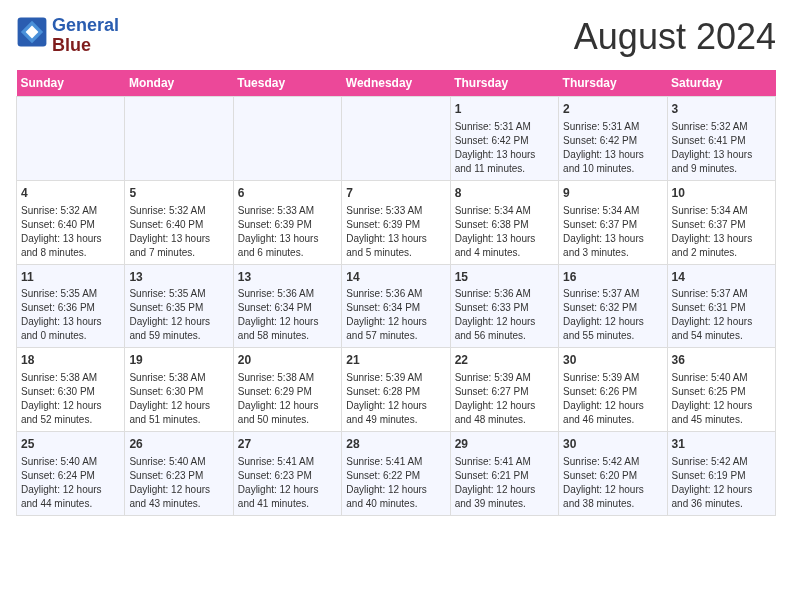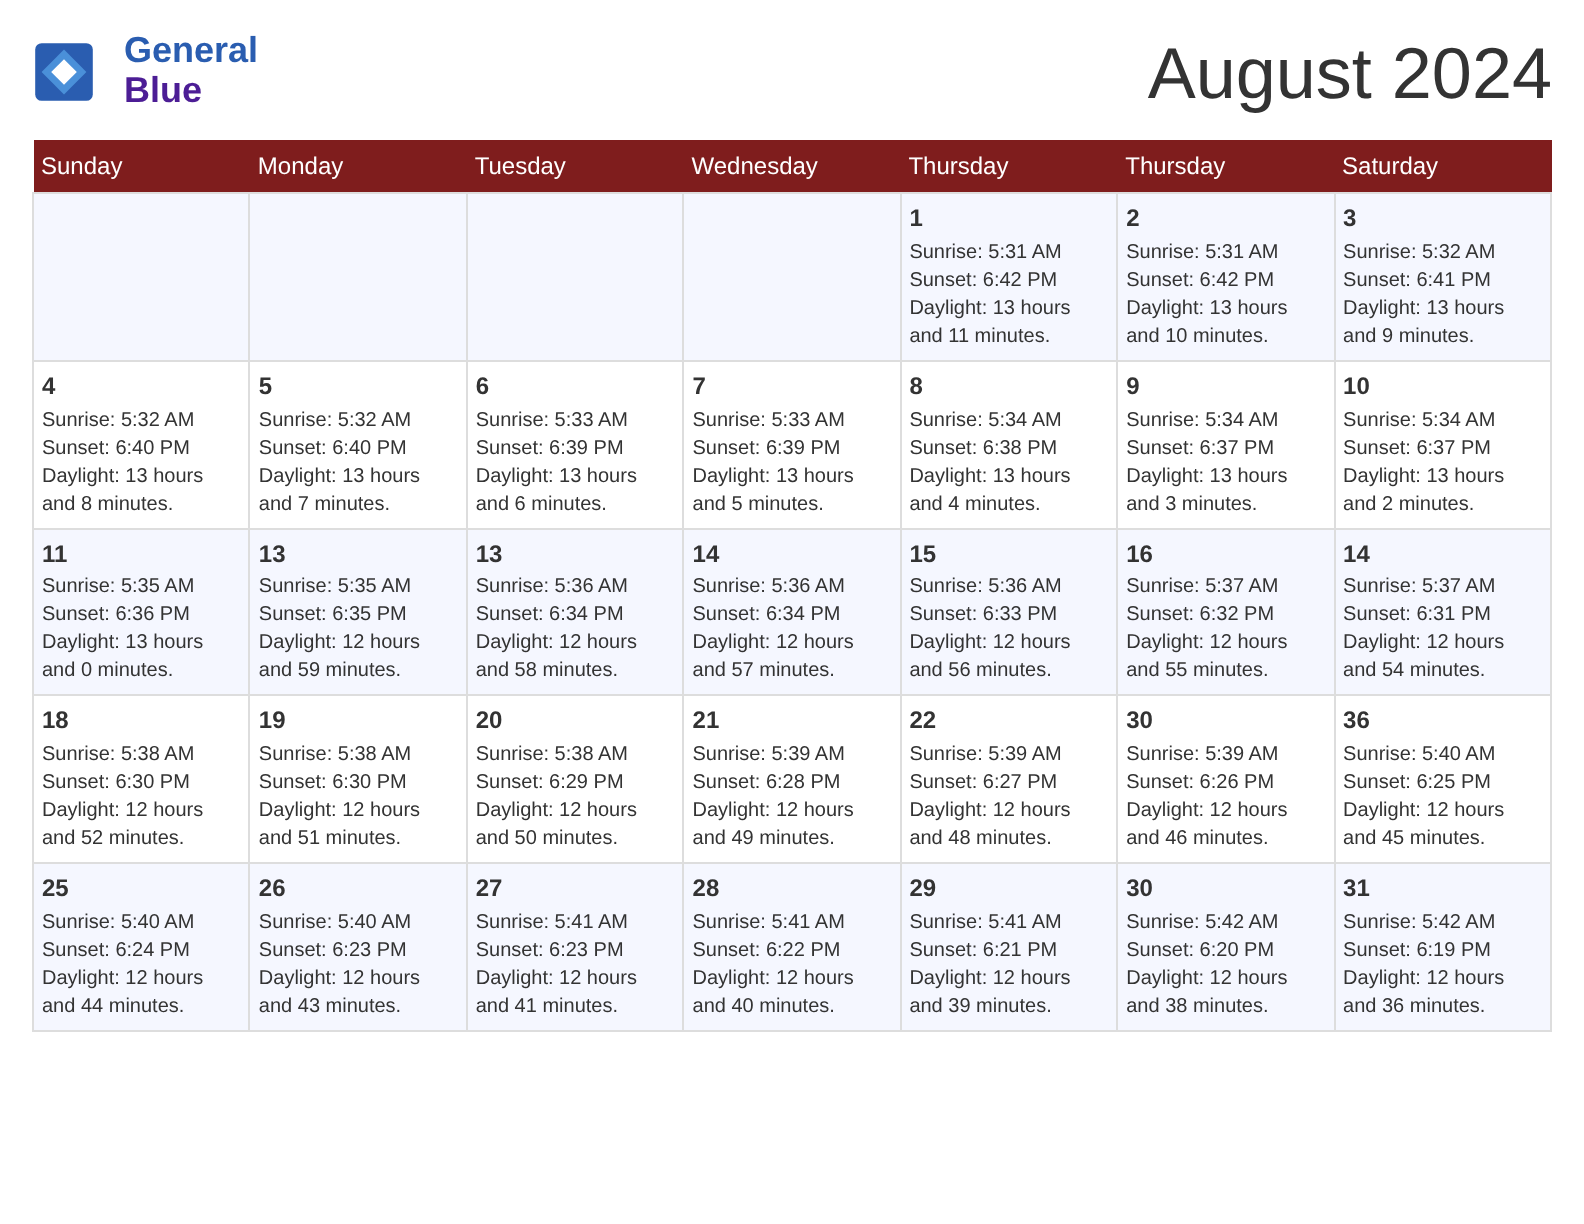--- a/index.html
+++ b/index.html
@@ -11,22 +11,21 @@
       padding: 16px;
     }
     .header {
       display: flex;
       justify-content: space-between;
       align-items: flex-start;
       margin-bottom: 12px;
     }
     .logo {
       display: flex;
-      align-items: center;
-      gap: 10px;
+      align-items: flex-start;
     }
     .logo-icon {
       width: 32px;
       height: 32px;
       margin-right: 4px;
     }
     .title-block {
       text-align: right;
     }
     .main-title {
@@ -37,26 +36,26 @@
     .subtitle {
       font-size: 16px;
       color: #555;
     }
     table {
       width: 100%;
       border-collapse: collapse;
       font-size: 11px;
     }
     thead tr th {
-      background-color: #7f1d1d;
+      background-color: #ec4899;
       color: #fff;
       padding: 6px 4px;
       text-align: left;
       font-size: 12px;
-      font-weight: normal;
+      font-weight: bold;
     }
     tbody tr td {
       vertical-align: top;
       padding: 4px;
       border: 1px solid #ddd;
       width: 14.28%;
       min-height: 80px;
       color: #333;
       line-height: 1.4;
     }
@@ -82,21 +81,21 @@
 
 <div class="header">
   <div class="logo">
     <svg class="logo-icon" viewBox="0 0 40 40">
       <rect x="2" y="2" width="36" height="36" rx="4" fill="#2a5db0"></rect>
       <polygon points="20,6 34,20 20,34 6,20" fill="#4a90d9"></polygon>
       <polygon points="20,12 28,20 20,28 12,20" fill="#fff"></polygon>
     </svg>
     <div>
       <div style="font-size:18px;font-weight:bold;color:#2a5db0;line-height:1.1;">General</div>
-      <div style="font-size:18px;font-weight:bold;color:#4c1d95;line-height:1.1;">Blue</div>
+      <div style="font-size:18px;font-weight:bold;color:#7f1d1d;line-height:1.1;">Blue</div>
     </div>
   </div>
   <div class="title-block">
     <div class="main-title">August 2024</div>
   </div>
 </div>
 
 <table>
   <thead>
     <tr id="header-row">

